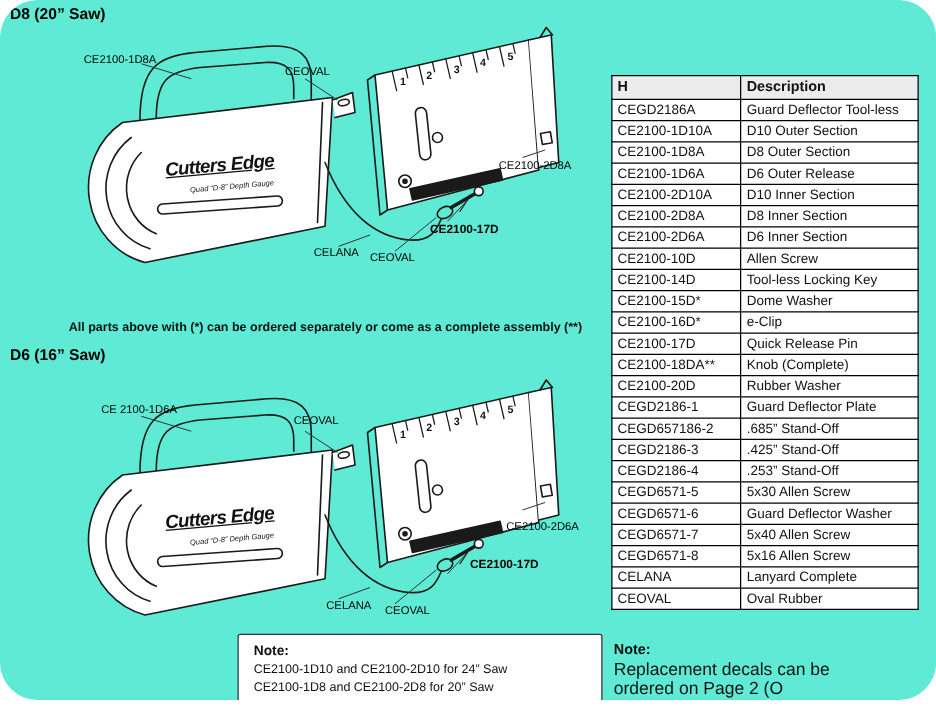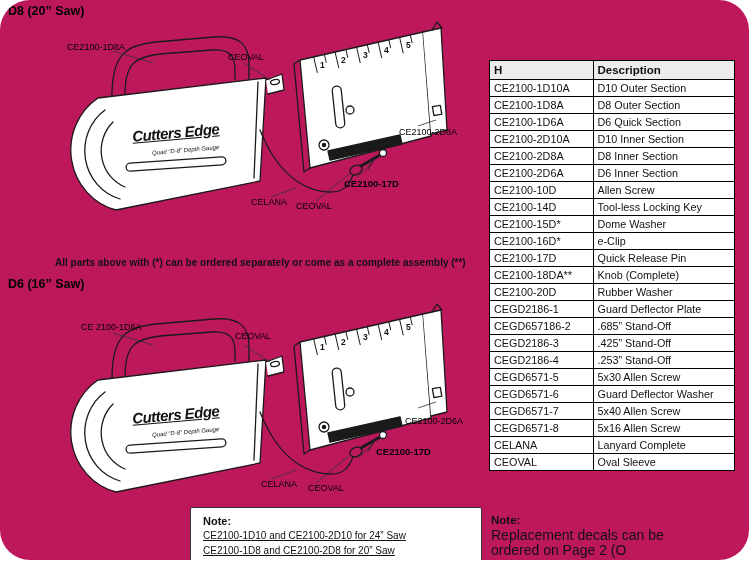--- a/index.html
+++ b/index.html
@@ -1,33 +1,33 @@
 <!DOCTYPE html>
 <html><head>
 <meta charset="utf-8">
 <style>
   * { margin:0; padding:0; box-sizing:border-box; }
   html,body { background:#fff; }
-  .page { position:relative; width:749px; height:560px; background:#be185d; overflow:hidden;
+  .page { position:relative; width:749px; height:560px; background:#5eead4; overflow:hidden;
           font-family:"Liberation Sans", sans-serif; color:#111;border-radius:30px; }
   .heading { position:absolute; font-size:12.5px; font-weight:bold; color:#000; white-space:nowrap; }
   .lbl { position:absolute; font-size:9px; color:#000; white-space:nowrap; }
   .lbl.bold { font-weight:bold; font-size:9.5px; }
   .logo { position:absolute; font-style:italic; font-weight:bold; font-size:15px;
           letter-spacing:-0.5px; transform:rotate(-5deg); text-decoration:underline; white-space:nowrap; }
   .logo-sub { position:absolute; font-style:italic; font-size:6px; transform:rotate(-5deg); white-space:nowrap; }
   .assembly-note { position:absolute; left:55px; top:257px; font-size:10px; font-weight:bold;
                    white-space:nowrap; }
   svg.art { position:absolute; left:28px; width:445px; height:220px; }
   svg.art.d8 { top:18px; }
   svg.art.d6 { top:300px; }
   .notebox { position:absolute; left:190px; top:507px; width:292px; height:80px;
              border:1.4px solid #333; border-radius:2px; background:#fff; padding:7px 12px 0 12px; }
   .notebox .nb-title { font-weight:bold; font-size:11px; margin-bottom:2px; }
-  .nb-line { font-size:10px; line-height:14.5px; white-space:nowrap;text-decoration:underline; }
+  .nb-line { font-size:10px; line-height:14.5px; white-space:nowrap; }
   table.parts { position:absolute; left:489px; top:60px; width:246px; border-collapse:collapse; background:#fff; }
   table.parts th, table.parts td { border:1px solid #000; text-align:left; padding:1px 4px;
              font-size:10.8px; line-height:14px; white-space:nowrap; }
   table.parts th { font-weight:bold; background:#ececec; font-size:11.5px; line-height:16px; }
   .right-note { position:absolute; left:491px; top:514px; width:240px; }
   .right-note .rn-title { font-weight:bold; font-size:11.5px; margin-bottom:2px; }
   .rn-line { font-size:14px; line-height:15px; white-space:nowrap; }
 </style>
 </head>
 <body>
@@ -153,30 +153,34 @@
         <col style="width:142px">
       </colgroup>
     <thead>
       <tr>
         <th>H</th>
         <th>Description</th>
       </tr>
     </thead>
     <tbody>
         <tr>
+          <td>CEGD2186A</td>
+          <td>Guard Deflector Tool-less</td>
+        </tr>
+        <tr>
           <td>CE2100-1D10A</td>
           <td>D10 Outer Section</td>
         </tr>
         <tr>
           <td>CE2100-1D8A</td>
           <td>D8 Outer Section</td>
         </tr>
         <tr>
           <td>CE2100-1D6A</td>
-          <td>D6 Quick Section</td>
+          <td>D6 Outer Release</td>
         </tr>
         <tr>
           <td>CE2100-2D10A</td>
           <td>D10 Inner Section</td>
         </tr>
         <tr>
           <td>CE2100-2D8A</td>
           <td>D8 Inner Section</td>
         </tr>
         <tr>
@@ -242,21 +246,21 @@
         <tr>
           <td>CEGD6571-8</td>
           <td>5x16 Allen Screw</td>
         </tr>
         <tr>
           <td>CELANA</td>
           <td>Lanyard Complete</td>
         </tr>
         <tr>
           <td>CEOVAL</td>
-          <td>Oval Sleeve</td>
+          <td>Oval Rubber</td>
         </tr>
       </tbody>
   </table>
 
   <div class="right-note">
     <div class="rn-title">Note:</div>
     <div>
         <div class="rn-line">Replacement decals can be</div>
         <div class="rn-line">ordered on Page 2 (O</div>
       </div>

